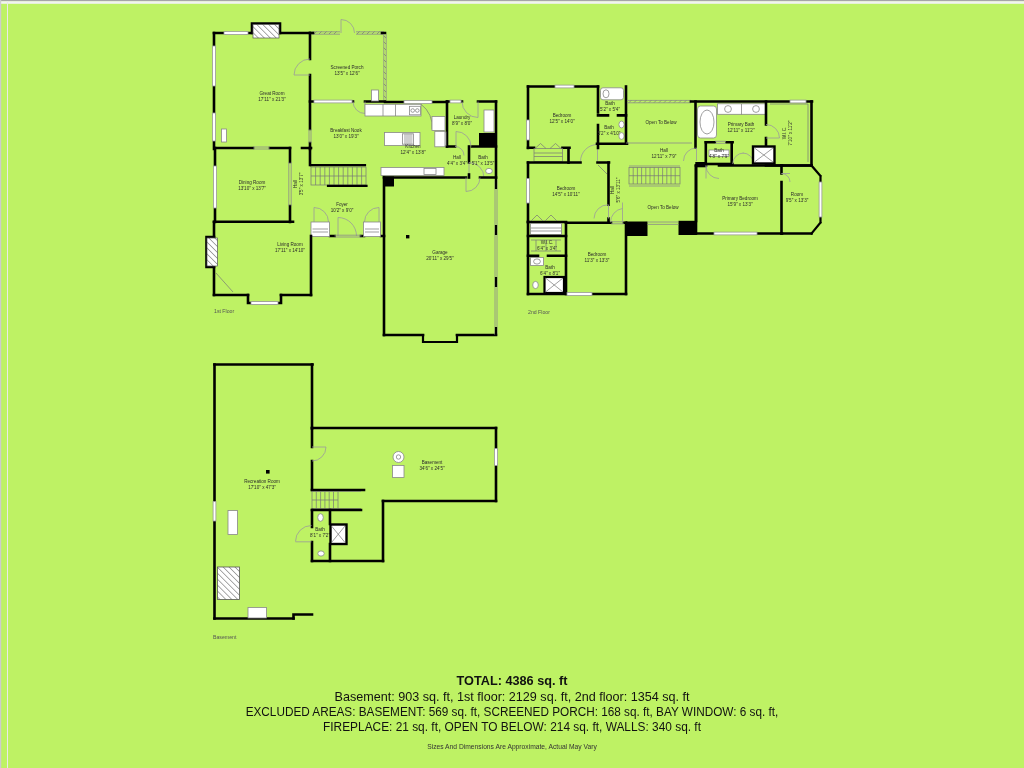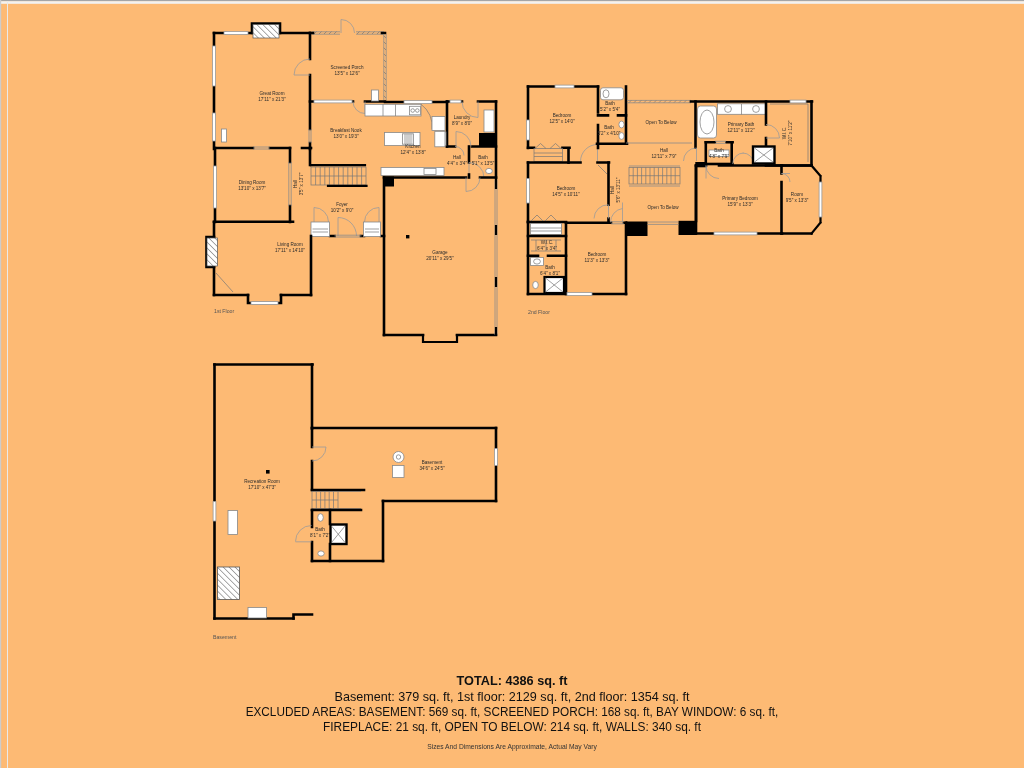--- a/index.html
+++ b/index.html
@@ -1,16 +1,16 @@
 <!DOCTYPE html>
 <html><head>
 <meta charset="utf-8">
 <style>
 html,body{margin:0;padding:0;background:#ffffff;}
-#page{position:relative;width:1024px;height:768px;background:#fdba74;overflow:hidden;font-family:"Liberation Sans",sans-serif;}
+#page{position:relative;width:1024px;height:768px;background:#bef264;overflow:hidden;font-family:"Liberation Sans",sans-serif;}
 svg{position:absolute;left:0;top:0;}
 .w{stroke:#000;stroke-width:2.6;fill:none;stroke-linecap:square;}
 .w2{stroke:#000;stroke-width:2.2;fill:none;stroke-linecap:square;}
 .tw{stroke:#8a8a8a;stroke-width:0.8;fill:none;}
 .dr{stroke:#9a9a9a;stroke-width:0.8;fill:none;}
 .st{stroke:#777;stroke-width:0.7;fill:none;}
 .fx{stroke:#888;stroke-width:0.8;fill:#fff;}
 .win{fill:#fff;stroke:#9a9a9a;stroke-width:0.8;}
 .lbl{font-family:"Liberation Sans",sans-serif;font-size:4.6px;fill:#2b2b2b;text-anchor:middle;}
 .flr{font-family:"Liberation Sans",sans-serif;font-size:5.2px;fill:#555;}
@@ -636,20 +636,20 @@
 <rect x="330.5" y="524.5" width="16" height="19.5" fill="#fff" stroke="#000" stroke-width="2.4"></rect>
 <path class="st" d="M331.5 526L345 542.5M345 526L331.5 542.5"></path>
 </g>
 
 <text class="flr" x="213" y="639">Basement</text>
 </g>
 </svg>
 
 <div class="ftr" style="top:674.2px;font-size:12.7px;font-weight:bold;">TOTAL: 4386 sq. ft</div>
 
-<div class="ftr" style="top:689.8px;font-size:12.6px;">Basement: 379 sq. ft, 1st floor: 2129 sq. ft, 2nd floor: 1354 sq. ft</div>
+<div class="ftr" style="top:689.8px;font-size:12.6px;">Basement: 903 sq. ft, 1st floor: 2129 sq. ft, 2nd floor: 1354 sq. ft</div>
 
 <div class="ftr" style="top:704.8px;font-size:12px;transform:scaleX(0.98);transform-origin:512px 0;">EXCLUDED AREAS: BASEMENT: 569 sq. ft, SCREENED PORCH: 168 sq. ft, BAY WINDOW: 6 sq. ft,</div>
 
 <div class="ftr" style="top:719.6px;font-size:12px;transform:scaleX(0.99);transform-origin:512px 0;">FIREPLACE: 21 sq. ft, OPEN TO BELOW: 214 sq. ft, WALLS: 340 sq. ft</div>
 
 <div class="ftr" style="top:741.7px;font-size:7.3px;color:#333;transform:scaleX(0.92);transform-origin:512px 0;">Sizes And Dimensions Are Approximate, Actual May Vary</div>
 </div>
 
 </body></html>

